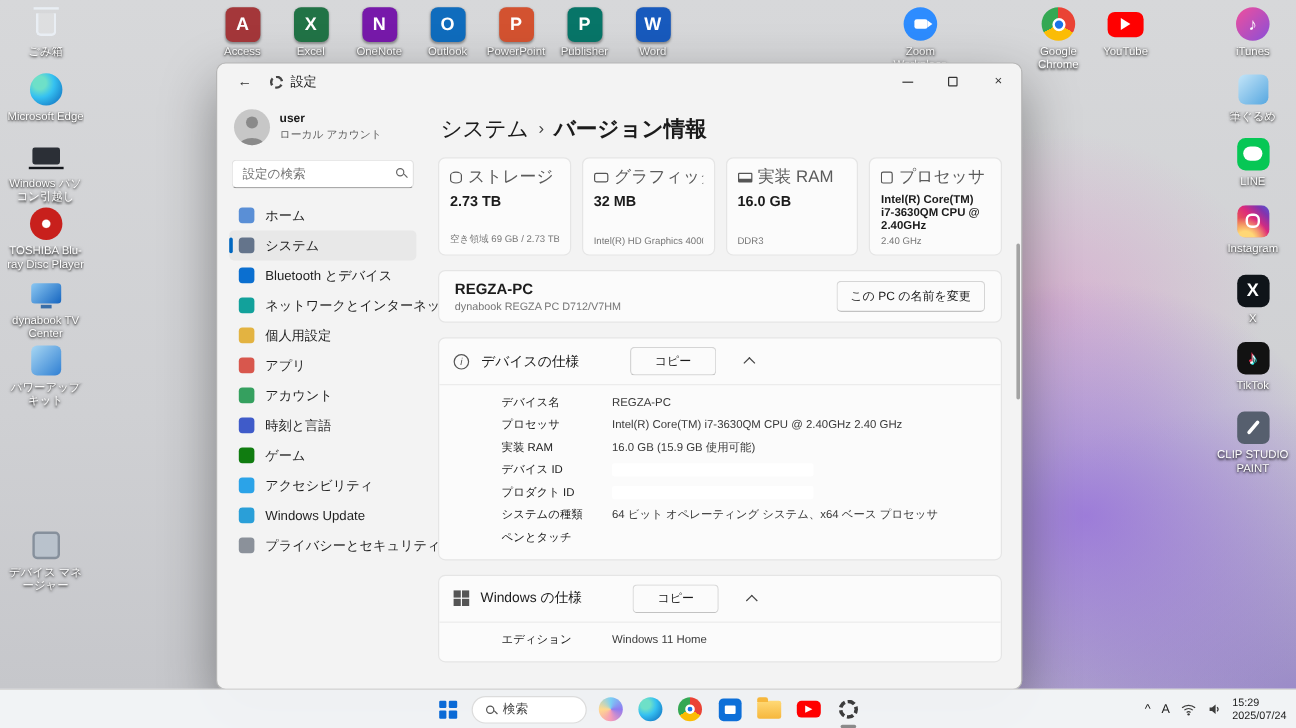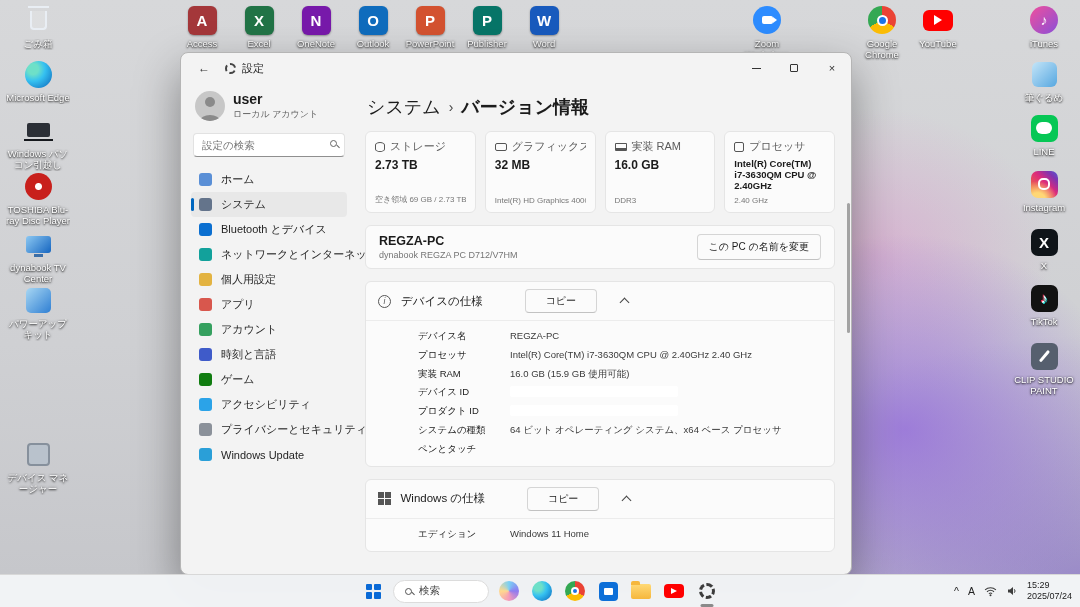--- a/index.html
+++ b/index.html
@@ -103,21 +103,21 @@
   .maxbox { width:8px; height:8px; border:1px solid #333; border-radius:1px; }
   .minbar { width:9px; height:1px; background:#333; }
 
   .winbody { flex:1; display:flex; min-height:0; }
 
   .sidebar { width:176px; padding:2px 10px 0 10px; flex-shrink:0; }
   .userrow { display:flex; align-items:center; gap:8px; padding:6px 4px 10px 4px; }
   .avatar { width:30px; height:30px; border-radius:50%; background:#c7c7c7; position:relative; overflow:hidden; }
   .avatar::before { content:""; position:absolute; top:6px; left:10px; width:10px; height:10px; border-radius:50%; background:#8a8a8a; }
   .avatar::after { content:""; position:absolute; bottom:-6px; left:5px; width:20px; height:12px; border-radius:50%; background:#8a8a8a; }
-  .uname { font-size:14px; font-weight:bold; color:#1b1b1b; }
+  .uname { font-size:10px; font-weight:bold; color:#1b1b1b; }
   .utype { font-size:9px; color:#5f5f5f; margin-top:1px; }
 
   .searchbox { position:relative; margin:2px 2px 10px 2px; }
   .searchbox input { width:100%; height:24px; border:1px solid #e2e2e2; border-bottom:1px solid #8f8f8f;
     border-radius:4px; background:#fff; font-size:10.5px; padding:0 22px 0 8px;
     font-family:inherit; color:#333; }
   .mag { position:absolute; right:8px; top:7px; width:7px; height:7px;
     border:1.4px solid #666; border-radius:50%; }
   .mag::after { content:""; position:absolute; width:4px; height:1.4px; background:#666;
     transform:rotate(45deg); right:-3.5px; bottom:-1px; }
@@ -135,21 +135,21 @@
 
   .main { flex:1; padding:0 16px 0 8px; overflow:hidden; position:relative; min-width:0; }
   .hdr { font-size:18px; color:#1b1b1b; margin:12px 0 12px 2px; display:flex; align-items:center; gap:8px; }
   .hdr .crumb-parent { font-weight:normal; }
   .hdr .crumb-sep { font-size:14px; color:#444; }
   .hdr .crumb-cur { font-weight:bold; }
 
   .cards { display:flex; gap:9px; }
   .card { flex:1; min-width:0; height:82px; background:#fbfbfb; border:1px solid #e5e5e5;
     border-radius:6px; padding:7px 9px; display:flex; flex-direction:column; }
-  .card .lab { font-size:11px; color:#5b5b5b; display:flex; align-items:center; gap:5px; white-space:nowrap; overflow:hidden; }
+  .card .lab { font-size:14px; color:#5b5b5b; display:flex; align-items:center; gap:5px; white-space:nowrap; overflow:hidden; }
   .card .val { font-size:12px; font-weight:bold; color:#1b1b1b; margin-top:5px; line-height:1.15; }
   .card.cpu .val { font-size:9.5px; }
   .card .foot { margin-top:auto; font-size:8px; color:#777; white-space:nowrap; overflow:hidden; }
   .ci { width:10px; height:10px; border:1.3px solid #555; flex-shrink:0; }
   .ci.storage { border-radius:5px/3px; }
   .ci.gpu { border-radius:2px; width:12px; height:8px; }
   .ci.ram { border-radius:1px; width:12px; height:8px; border-bottom-width:3px; }
   .ci.cpu { border-radius:2px; }
 
   .devicebar { margin-top:12px; background:#fbfbfb; border:1px solid #e5e5e5; border-radius:6px;
@@ -461,26 +461,26 @@
           </div>
         <div class="navitem">
             <span class="nic n8"></span>
             <span>ゲーム</span>
           </div>
         <div class="navitem">
             <span class="nic n9"></span>
             <span>アクセシビリティ</span>
           </div>
         <div class="navitem">
+            <span class="nic n11"></span>
+            <span>Windows Update</span>
+          </div>
+        <div class="navitem">
             <span class="nic n10"></span>
             <span>プライバシーとセキュリティ</span>
-          </div>
-        <div class="navitem">
-            <span class="nic n11"></span>
-            <span>Windows Update</span>
           </div>
       </div>
     </div>
 
     <div class="main">
       <div class="hdr">
         <span class="crumb-parent">システム</span>
         <span class="crumb-sep">›</span>
         <span class="crumb-cur">バージョン情報</span>
       </div>

